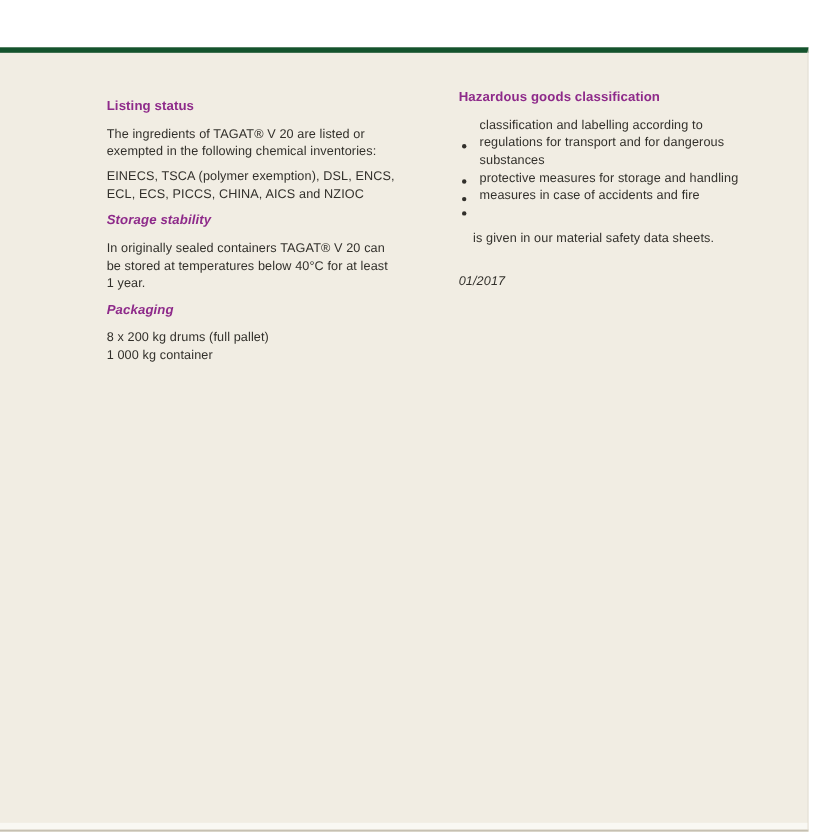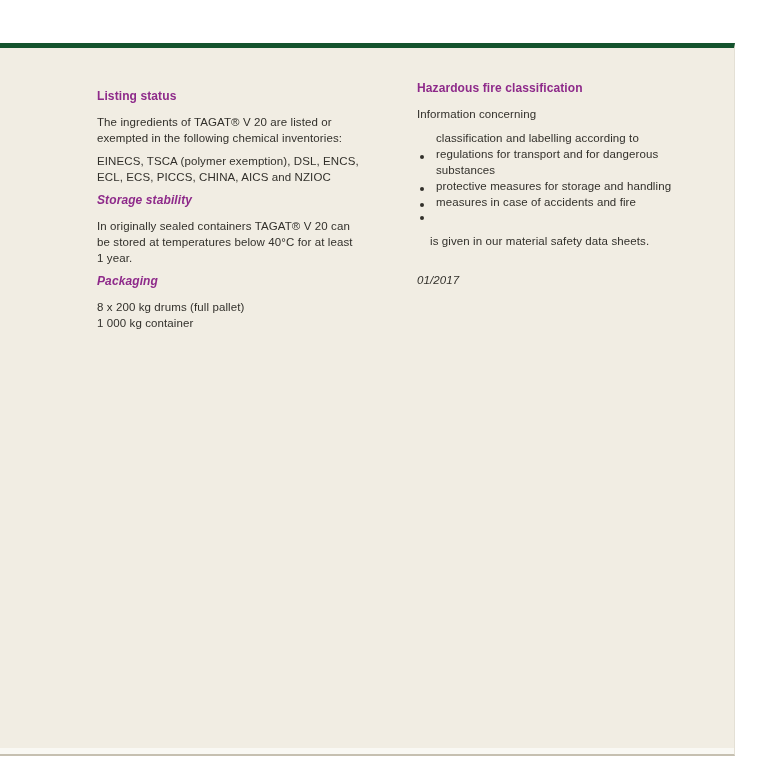--- a/index.html
+++ b/index.html
@@ -85,22 +85,21 @@
       </div>
 
       <div class="section">
         <div class="heading">Packaging</div>
         <div class="para">8 x 200 kg drums (full pallet)
 1 000 kg container</div>
       </div>
     </div>
 
     <div class="col col-right">
-      <div class="heading">Hazardous fire classification</div>
-      <div class="intro">Information concerning</div>
+      <div class="heading">Hazardous goods classification</div>
 
       <div class="bullet-list">
         <div class="bullet-row">
           <span class="bullet-dot"></span>
           <div class="bullet-text">classification and labelling according to
 regulations for transport and for dangerous
 substances</div>
         </div>
         <div class="bullet-row">
           <span class="bullet-dot"></span>

